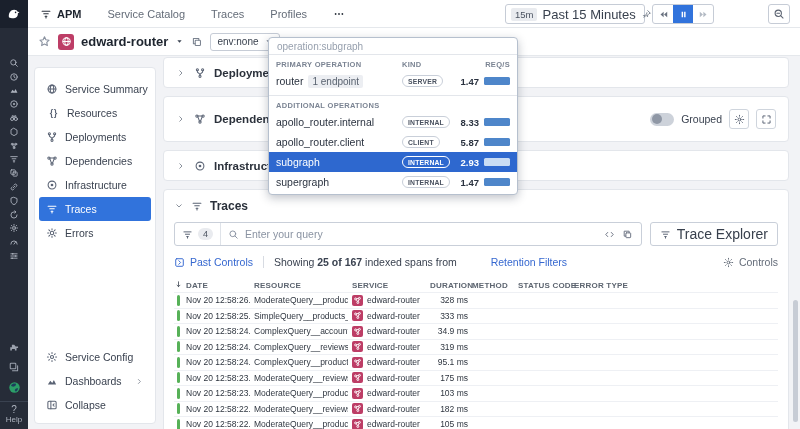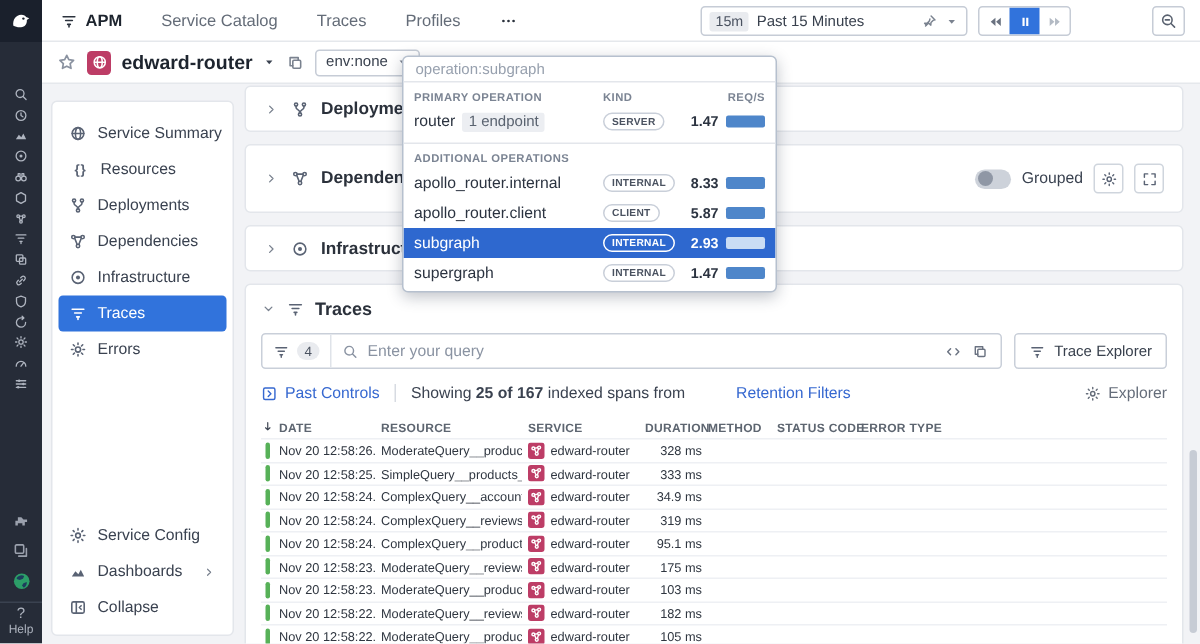--- a/index.html
+++ b/index.html
@@ -21,23 +21,23 @@
   .rail-div { width:28px; height:1px; background:#3a4250; margin:4px 0 3px; }
   .rail-help { color:#aeb4bf; font-size:8px; text-align:center; padding-bottom:5px; }
   .rail-help .q { font-size:10px; display:block; line-height:10px; }
 
   
   .topbar { position:absolute; left:28px; top:0; right:0; height:28px; background:#fff; border-bottom:1px solid #e5e8ec; display:flex; align-items:center; padding-left:12px; z-index:20; }
   .tnav { display:flex; align-items:center; gap:26px;text-align:center; }
   .tnav-item { font-size:11px; color:#646c78; display:flex; align-items:center; gap:5px; cursor:pointer; white-space:nowrap; }
   .tnav-item.active { color:#1d242e; font-weight:bold; }
   .tnav-item .icon { color:#2b323d; }
-  .time-box { position:absolute; right:155px; top:4px; width:178px; height:20px; border:1px solid #c6ccd6; border-radius:3px; background:#fff; display:flex; align-items:center; padding:0 5px; gap:5px; }
+  .time-box { position:absolute; right:155px; top:4px; width:140px; height:20px; border:1px solid #c6ccd6; border-radius:3px; background:#fff; display:flex; align-items:center; padding:0 5px; gap:5px; }
   .time-chip { background:#e9ebef; border-radius:2px; font-size:9.5px; color:#4a5260; padding:1px 4px; }
-  .time-label { font-size:10px; color:#39414e; flex:1; white-space:nowrap; }
+  .time-label { font-size:13px; color:#39414e; flex:1; white-space:nowrap; }
   .time-box .icon { color:#7a828f; }
   .seg { position:absolute; right:86px; top:4px; height:20px; width:62px; border:1px solid #c6ccd6; border-radius:3px; background:#fff; display:flex; overflow:hidden; }
   .seg-btn { flex:1; display:flex; align-items:center; justify-content:center; color:#6a7280; cursor:pointer; }
   .seg-btn.active { background:var(--accent-blue,#3173dc); color:#fff; }
   .seg-btn.dim { color:#b3bac4; }
   .zoom-btn { position:absolute; right:10px; top:4px; width:22px; height:20px; border:1px solid #c6ccd6; border-radius:3px; background:#fff; display:flex; align-items:center; justify-content:center; color:#5a6270; cursor:pointer; }
 
   
   .subhdr { position:absolute; left:28px; top:28px; right:0; height:28px; background:#fff; border-bottom:1px solid #e5e8ec; display:flex; align-items:center; padding-left:10px; gap:7px; z-index:18; }
   .subhdr .star { color:#8a92a0; cursor:pointer; }
@@ -79,21 +79,21 @@
   .tc-title { font-size:12px; font-weight:bold; color:#2b313b; }
   .tc-toolbar { margin-top:8px; display:flex; gap:8px; height:24px; }
   .searchbar { flex:1; border:1px solid #c9cfd9; border-radius:3px; display:flex; align-items:center; background:#fff; overflow:hidden; }
   .filter-zone { display:flex; align-items:center; gap:5px; padding:0 7px; border-right:1px solid #dfe3e9; height:100%; color:#5a6374; cursor:pointer; }
   .count-chip { background:#e9ebef; border-radius:7px; font-size:9px; color:#4a5260; padding:1px 5px; }
   .searchbar .mag { color:#8a93a2; margin-left:7px; }
   .sb-input { flex:1; border:none; outline:none; font-size:10.5px; color:#39414e; padding:0 6px; font-family:"Liberation Sans",sans-serif; background:transparent; }
   .sb-input::placeholder { color:#8a93a2; }
   .sb-icons { display:flex; align-items:center; gap:7px; padding-right:8px; color:#6b7382; }
   .sb-icons .icon { cursor:pointer; }
-  .explorer-btn { border:1px solid #c9cfd9; border-radius:3px; background:#fff; display:flex; align-items:center; gap:6px; padding:0 9px; font-size:10px; color:#38404d; cursor:pointer; white-space:nowrap; }
+  .explorer-btn { border:1px solid #c9cfd9; border-radius:3px; background:#fff; display:flex; align-items:center; gap:6px; padding:0 9px; font-size:14px; color:#38404d; cursor:pointer; white-space:nowrap; }
   .explorer-btn .icon { color:#5a6374; }
 
   .tc-controls { margin-top:8px; display:flex; align-items:center; height:16px; font-size:10.5px; }
   .show-controls { display:flex; align-items:center; gap:5px; color:var(--link-blue,#3668d0); cursor:pointer; }
   .vdiv { width:1px; height:12px; background:#d7dbe2; margin:0 10px; }
   .summary { color:#3a4250; }
   .summary b { font-weight:bold; }
   .summary .link { color:var(--link-blue,#3668d0); cursor:pointer;padding-left:31px; }
   .options { margin-left:auto; display:flex; align-items:center; gap:5px; color:#656d7a; cursor:pointer; }
 
@@ -648,21 +648,21 @@
           <span>indexed spans from</span>
           <span class="link">Retention Filters</span>
         </div>
         <div class="options">
           <span class="icon i11">
               <svg viewBox="0 0 16 16" fill="none" stroke="currentColor" stroke-width="1.4" stroke-linecap="round" stroke-linejoin="round">
                 <circle cx="8" cy="8" r="2.1"></circle>
                 <path d="M8 3.2V1.9M8 14.1v-1.3M3.2 8H1.9M14.1 8h-1.3M4.6 4.6l-.9-.9M12.3 12.3l-.9-.9M4.6 11.4l-.9.9M12.3 3.7l-.9.9"></path>
               </svg>
             </span>
-          <span>Explorer</span>
+          <span>Controls</span>
         </div>
       </div>
       <div class="ttable" id="trace-table">
           <div class="trow thead">
             <span class="hc sort"><span class="icon i9">
                 <svg viewBox="0 0 16 16" fill="none" stroke="currentColor" stroke-width="1.4" stroke-linecap="round" stroke-linejoin="round">
                   <path d="M8 3.2v8.4M5.4 9.2L8 11.8l2.6-2.6"></path>
                 </svg>
               </span></span>
             <span class="hc">DATE</span>

